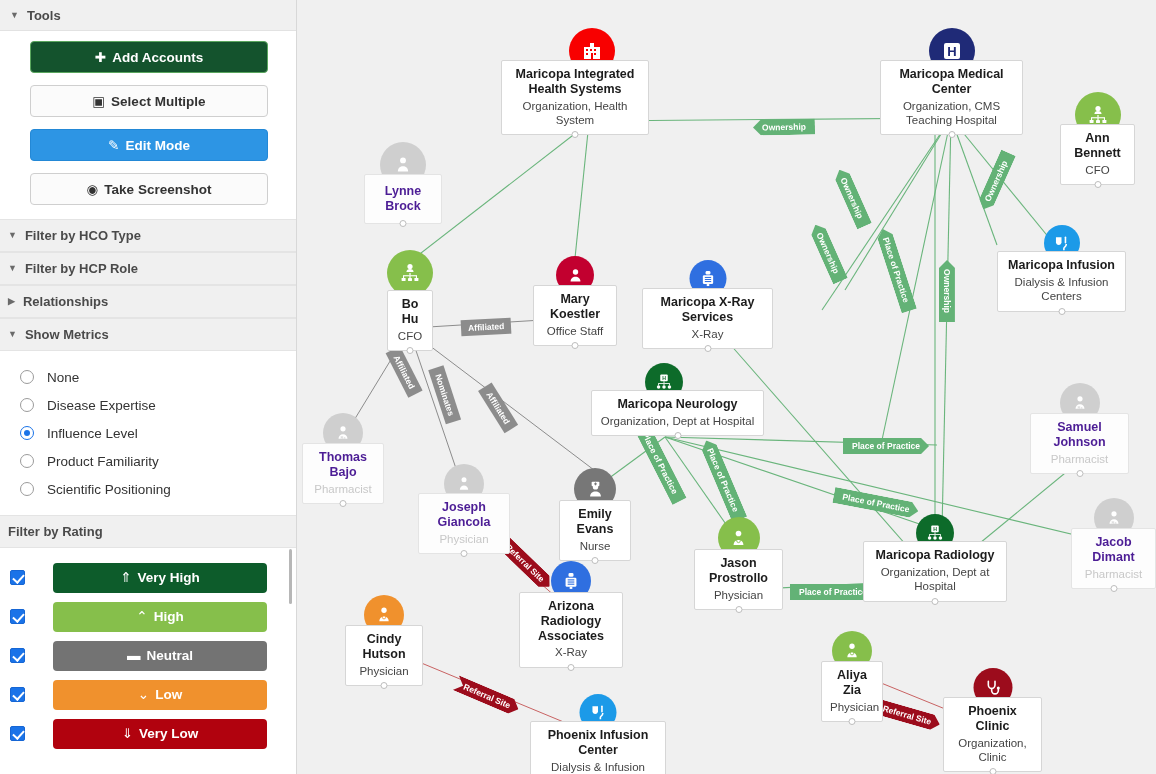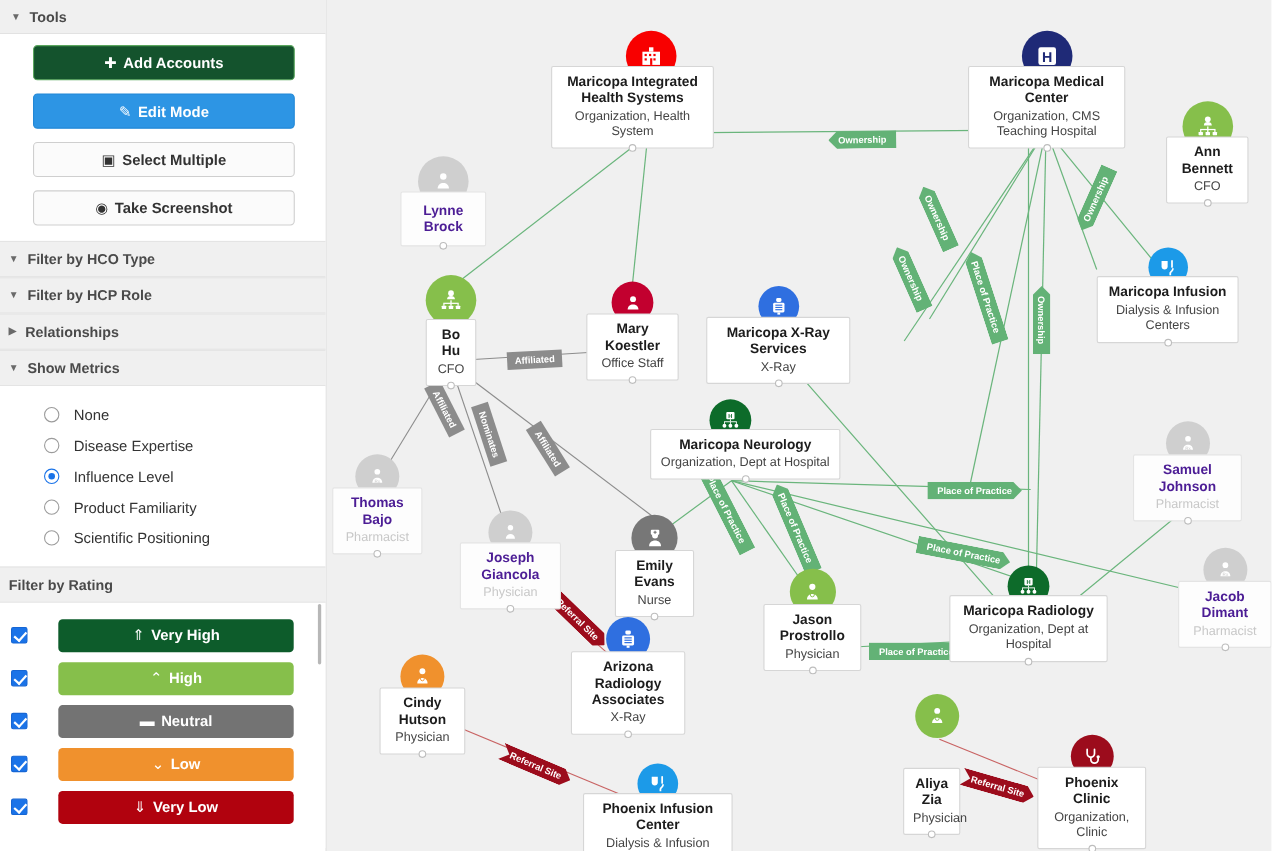--- a/index.html
+++ b/index.html
@@ -75,21 +75,21 @@
     padding-left: 8px;
     font-size: 13px; font-weight: bold; color: #4a4a4a;
     cursor: pointer;
   }
   .section-head .caret { margin-right: 8px; font-size: 9px; color:#6a6a6a; line-height:1; }
 
   .metrics-list { background: #fff; padding: 12px 0 12px 0; }
   .metric-row {
     display: flex; align-items: center;
     height: 28px;
-    padding-left: 40px;
+    padding-left: 20px;
     font-size: 13.5px;
     color: #333;
     cursor: pointer;
   }
   .radio {
     width: 14px; height: 14px; border-radius: 50%;
     border: 1.5px solid #9b9b9b; background:#fff;
     margin-right: 13px; flex: 0 0 14px;
     position: relative;
   }
@@ -177,25 +177,25 @@
 
     <div class="panel-header">
       <span class="caret">▼</span>
       <span>Tools</span>
     </div>
 
     <div class="panel-body">
       <div class="tool-btn green">
         <span class="ic">✚</span><span>Add Accounts</span>
       </div>
+      <div class="tool-btn plain">
+        <span class="ic">▣</span><span>Select Multiple</span>
+      </div>
       <div class="tool-btn blue">
         <span class="ic">✎</span><span>Edit Mode</span>
-      </div>
-      <div class="tool-btn plain">
-        <span class="ic">▣</span><span>Select Multiple</span>
       </div>
       <div class="tool-btn plain" style="margin-bottom:0;">
         <span class="ic">◉</span><span>Take Screenshot</span>
       </div>
     </div>
 
     <div class="section-head">
       <span class="caret">▼</span>
       <span>Filter by HCO Type</span>
     </div>
@@ -671,21 +671,21 @@
     <div class="node" style="left:524px;top:631px;width:62px;">
       <div class="badge" style="background:#86bf4b;width:40px;height:40px;">
         <svg width="20" height="20" viewBox="0 0 24 24" fill="#fff">
             <circle cx="12" cy="6.3" r="3.2"></circle>
             <path d="M6.4 19.5c0-3.6 2.6-5.8 5.6-5.8s5.6 2.2 5.6 5.8z"></path>
             <g stroke="#86bf4b" stroke-width="1" fill="none">
               <path d="M10 11.5v3.2a2 2 0 0 0 4 0v-3.2"></path>
             </g>
           </svg>
       </div>
-      <div class="card" style="width:52px;top:30px;margin-top:37px;">
+      <div class="card" style="width:62px;top:30px;">
         <div class="name">Aliya Zia</div>
         <div class="sub">Physician</div>
         <div class="anchor"></div>
       </div>
     </div>
 
     <div class="node" style="left:646px;top:668px;width:99px;">
       <div class="badge" style="background:#9c0c1c;width:39px;height:39px;">
         <svg width="20" height="20" viewBox="0 0 24 24" fill="none" stroke="#fff" stroke-width="1.9" stroke-linecap="round">
             <path d="M7 4v4.5a4 4 0 0 0 8 0V4"></path>

